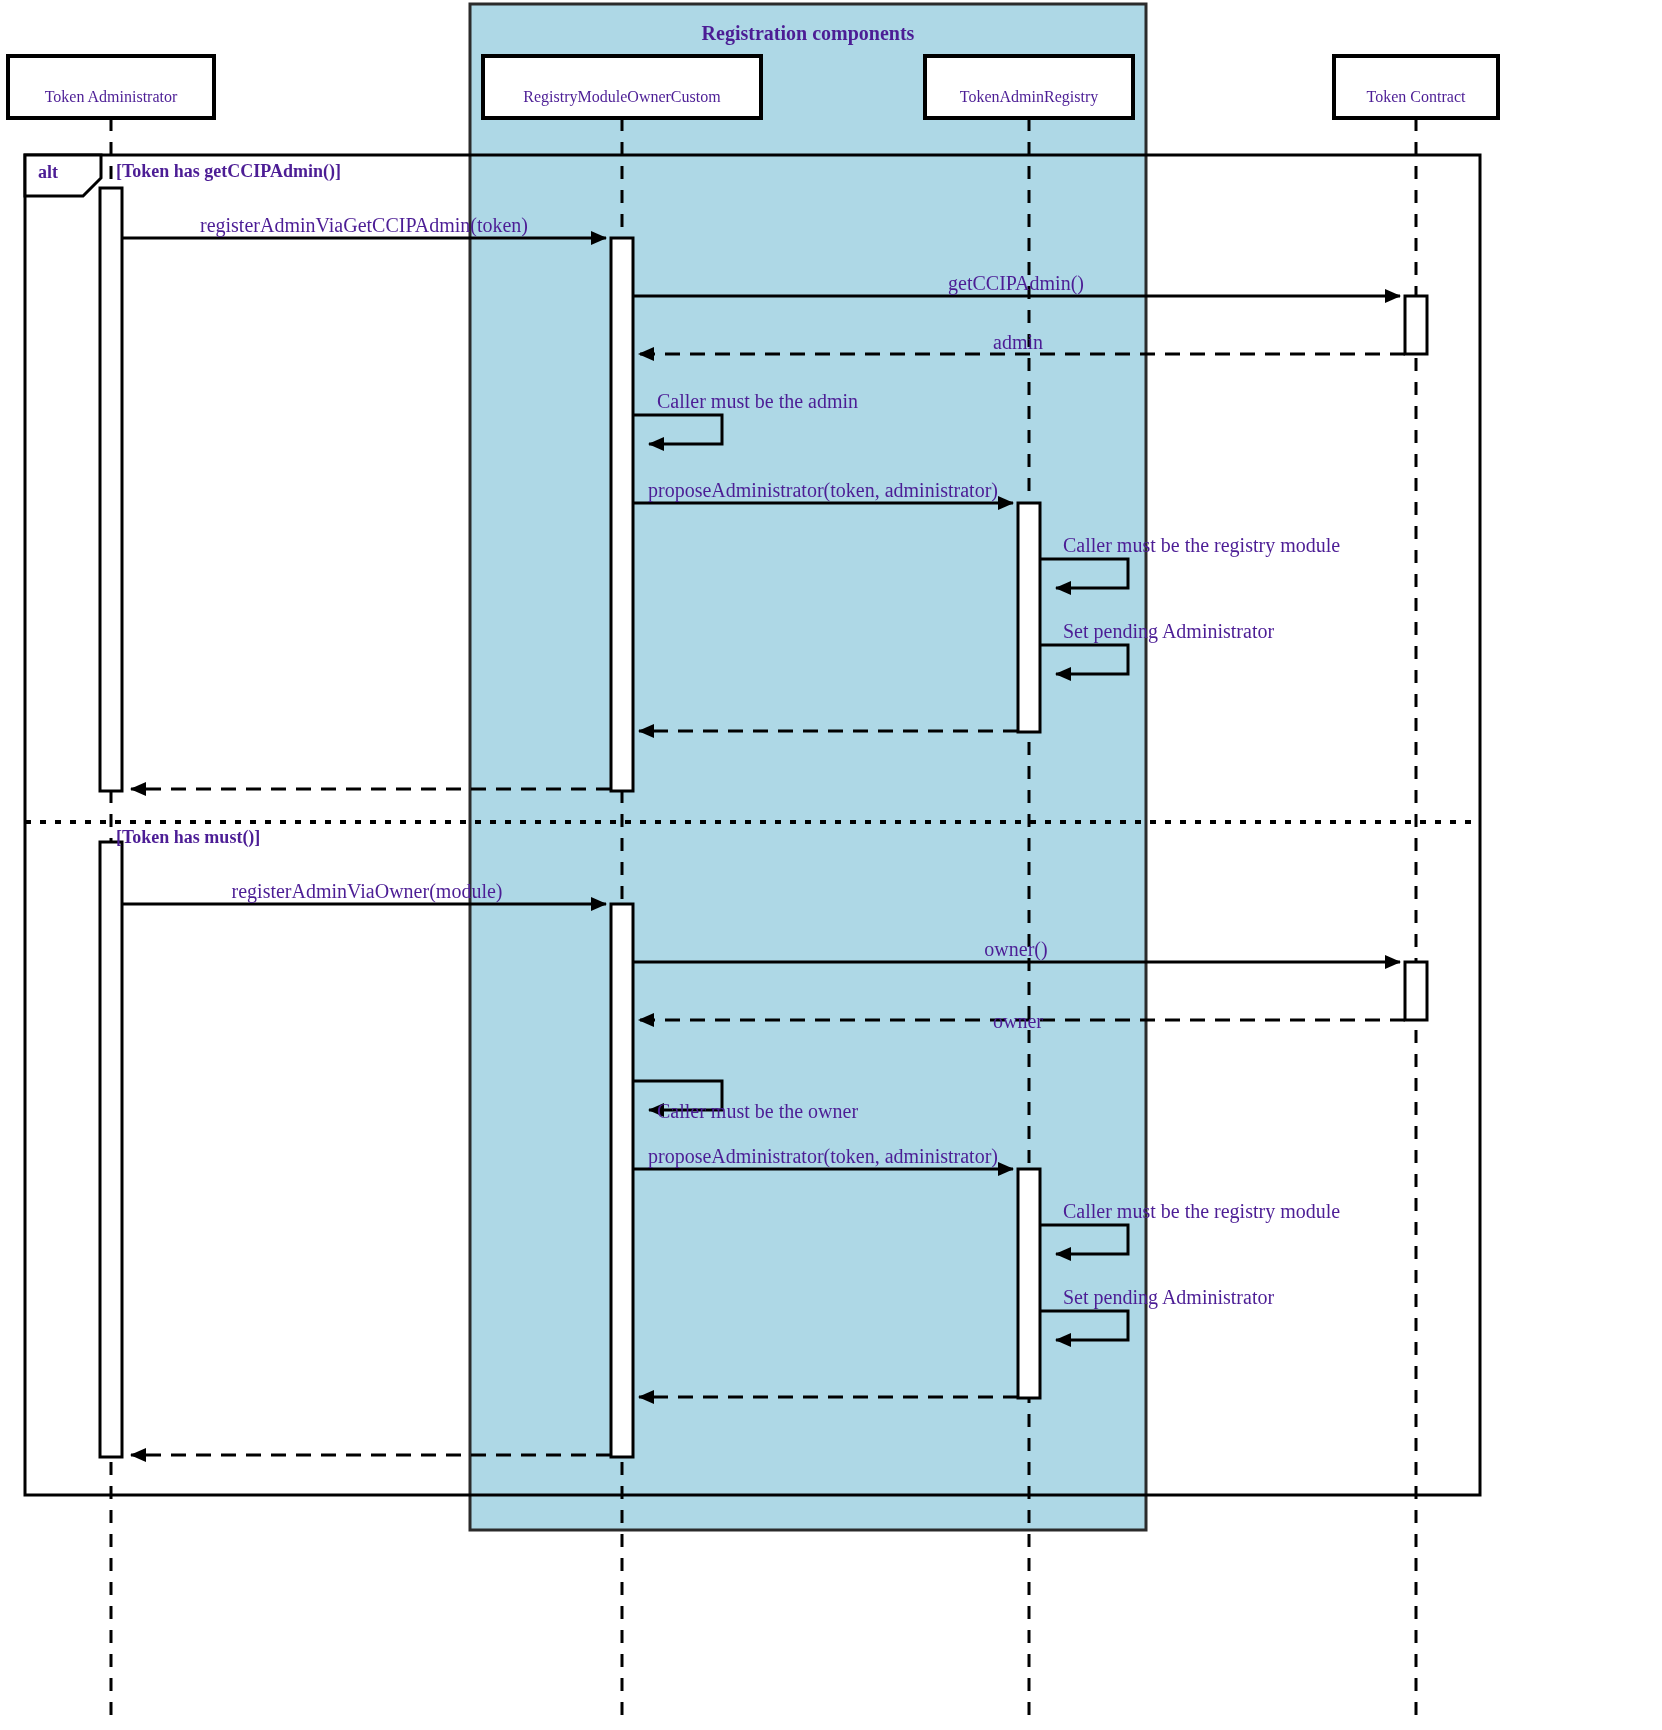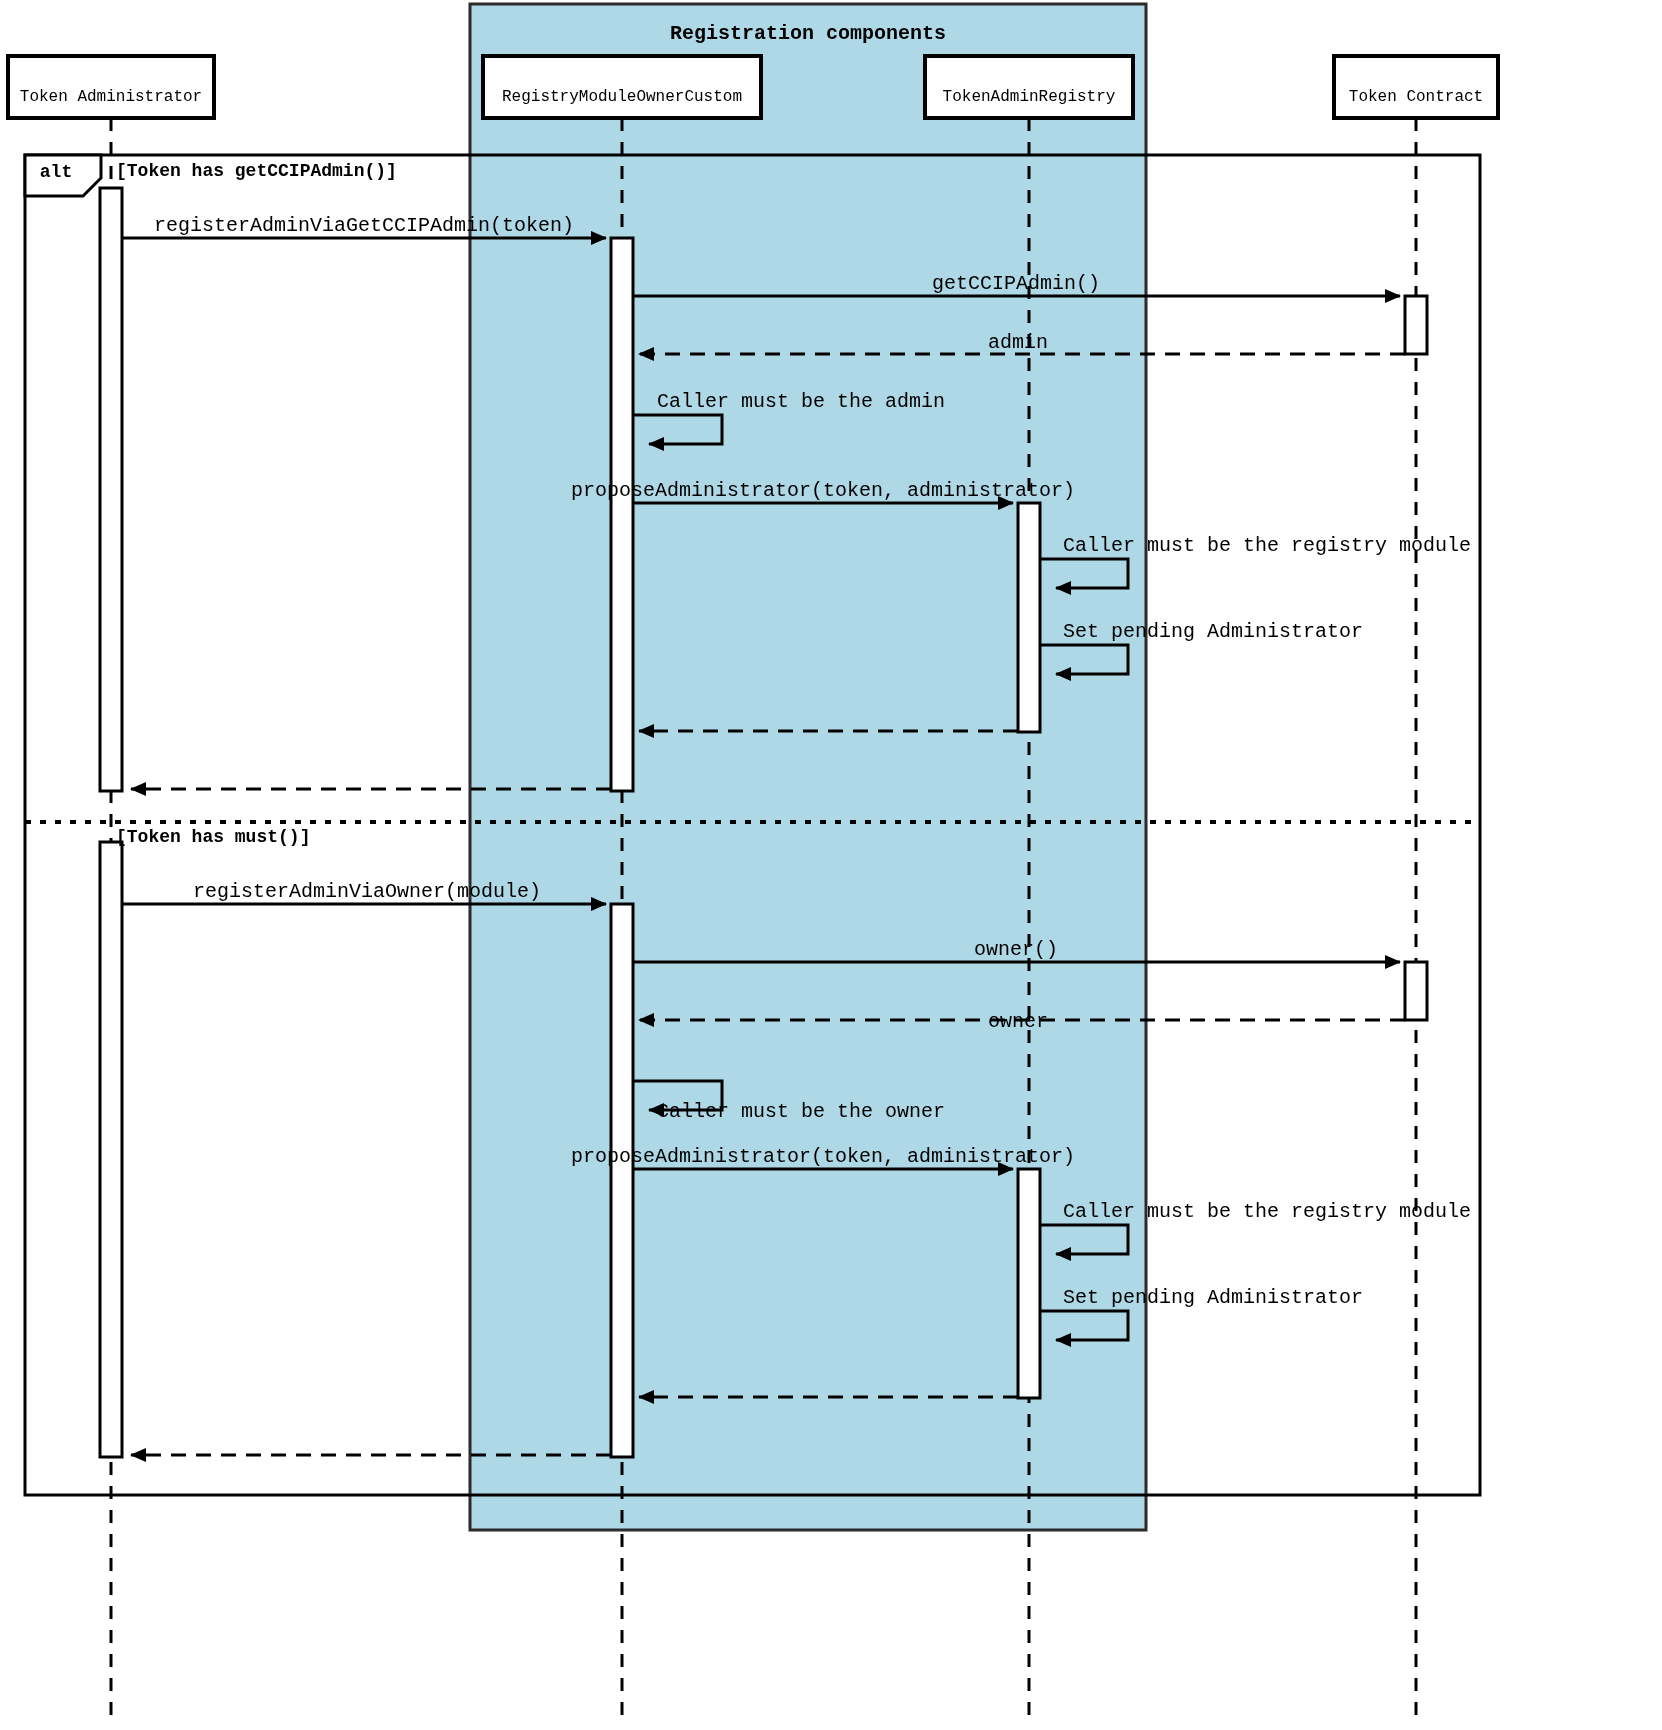--- a/index.html
+++ b/index.html
@@ -1,19 +1,19 @@
 <!DOCTYPE html>
 <html><head>
 <meta charset="utf-8">
 <style>
   html,body{margin:0;padding:0;background:#ffffff;}
   body{font-family:"Liberation Sans",sans-serif;}
   #canvas{position:relative;width:1662px;height:1730px;overflow:hidden;background:#fff;}
   svg#diagram{position:absolute;left:0;top:0;width:1662px;height:1730px;}
-  .lbl{position:absolute;font-family:Liberation Mono, monospace;color:#000000;white-space:nowrap;}
+  .lbl{position:absolute;font-family:Liberation Serif, serif;color:#4c1d95;white-space:nowrap;}
   .participant-label{font-size:16px;margin-top:12px;}
   .msg-label{font-size:20px;}
   .group-title{font-size:20px;font-weight:bold;}
   .frag-op{font-size:18px;font-weight:bold;}
   .frag-guard{font-size:18px;font-weight:bold;}
   .ctr{transform:translateX(-50%);}
 </style>
 </head>
 <body>
 
@@ -114,21 +114,21 @@
     </g>
   </svg>
 
   <div class="lbl group-title ctr" style="left:808px;top:22px;">Registration components</div>
 
   <div class="lbl participant-label ctr" style="left:111px;top:76px;">Token Administrator</div>
   <div class="lbl participant-label ctr" style="left:622px;top:76px;">RegistryModuleOwnerCustom</div>
   <div class="lbl participant-label ctr" style="left:1029px;top:76px;">TokenAdminRegistry</div>
   <div class="lbl participant-label ctr" style="left:1416px;top:76px;">Token Contract</div>
 
-  <div class="lbl frag-op ctr" style="left:56px;top:162px;">alt</div>
+  <div class="lbl frag-op ctr" style="left:48px;top:162px;">alt</div>
   <div class="lbl frag-guard" style="left:116px;top:161px;">[Token has getCCIPAdmin()]</div>
   <div class="lbl frag-guard" style="left:116px;top:827px;">[Token has must()]</div>
 
   <div class="lbl msg-label ctr" style="left:364px;top:214px;">registerAdminViaGetCCIPAdmin(token)</div>
   <div class="lbl msg-label ctr" style="left:1016px;top:272px;">getCCIPAdmin()</div>
   <div class="lbl msg-label ctr" style="left:1018px;top:331px;">admin</div>
   <div class="lbl msg-label" style="left:657px;top:390px;">Caller must be the admin</div>
   <div class="lbl msg-label ctr" style="left:823px;top:479px;">proposeAdministrator(token, administrator)</div>
   <div class="lbl msg-label" style="left:1063px;top:534px;">Caller must be the registry module</div>
   <div class="lbl msg-label" style="left:1063px;top:620px;">Set pending Administrator</div>

